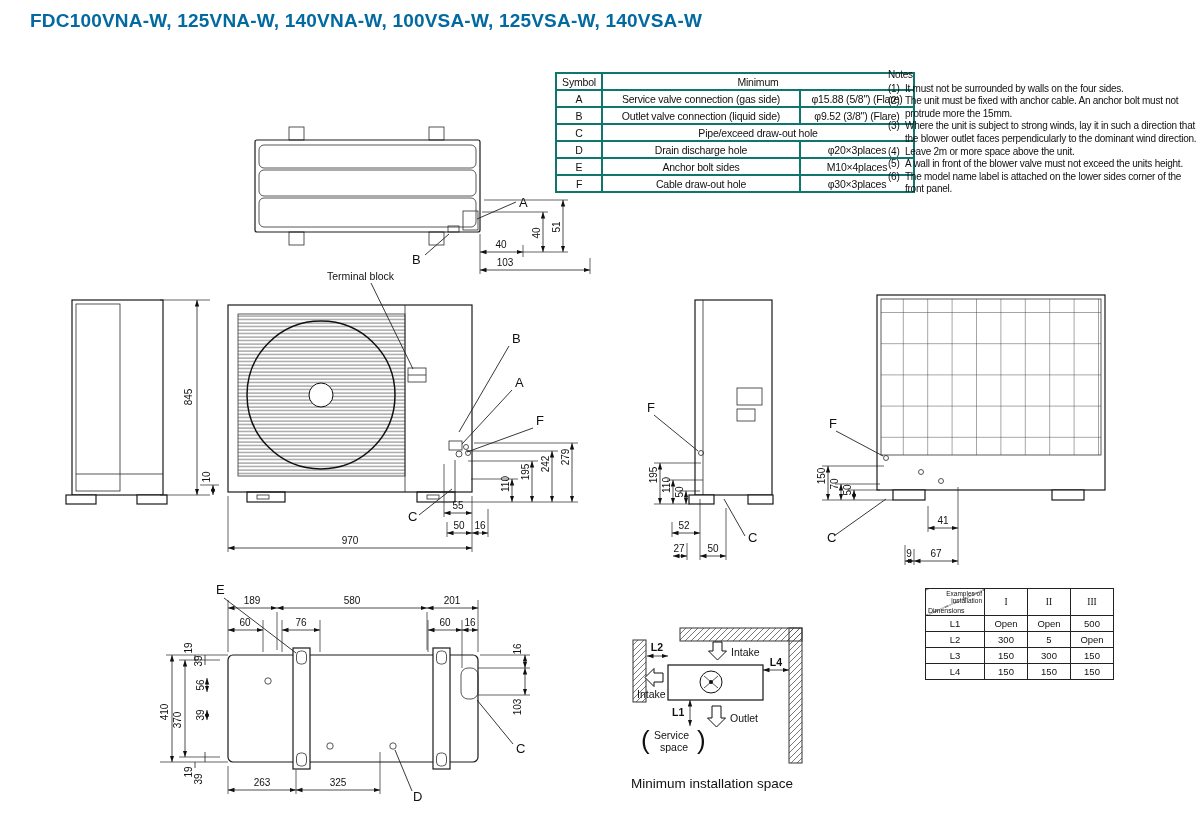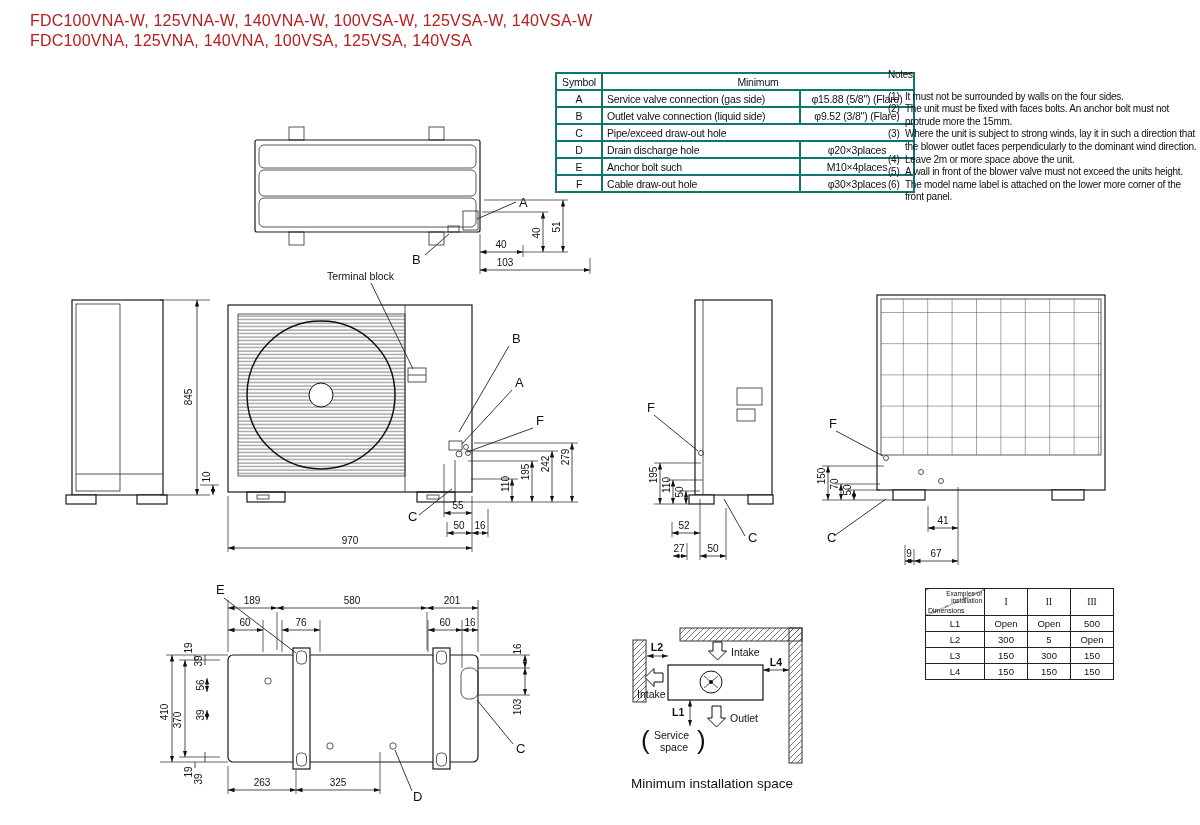--- a/index.html
+++ b/index.html
@@ -1,56 +1,55 @@
 <!DOCTYPE html>
 <html><head>
 <meta charset="utf-8">
 <style>
   html,body{margin:0;padding:0;background:#fff;}
   .sheet{position:relative;width:1200px;height:825px;background:#fff;overflow:hidden;font-family:"Liberation Sans",sans-serif;}
-  .title{position:absolute;left:30px;top:11px;font-size:16px;font-weight:normal;color:#b91c1c;line-height:20px;letter-spacing:.2px;}
+  .title{position:absolute;left:30px;top:11px;font-size:19px;font-weight:bold;color:#0369a1;line-height:20px;letter-spacing:.2px;}
   svg.draw{position:absolute;left:0;top:0;}
   svg.draw text{font-family:"Liberation Sans",sans-serif;fill:#111;}
   .dimt{font-size:10px;}
   .lbl{font-size:13px;}
   .lbl2{font-size:10.5px;font-weight:bold;}
   .smt{font-size:10.5px;}
   .cap{font-size:13.5px;fill:#3d3d3d;}
   .body{fill:none;stroke:#1a1a1a;stroke-width:1.2;}
   .bodyf{fill:#fff;stroke:#1a1a1a;stroke-width:1.2;}
   .det{fill:none;stroke:#2b2b2b;stroke-width:.8;}
   .dim{stroke:#222;stroke-width:.8;fill:none;}
   .ext{stroke:#222;stroke-width:.7;fill:none;}
   .ldr{stroke:#222;stroke-width:.9;fill:none;}
   .symtab{position:absolute;left:555px;top:72px;border-collapse:collapse;color:#111;}
   .symtab td,.symtab th{border:2px solid #0f766e;font-weight:normal;font-size:10.5px;padding:0 4px;height:15px;letter-spacing:-.2px;white-space:nowrap;}
   .symtab .c-sym{width:36px;text-align:center;}
-  .symtab .c-desc{width:188px;text-align:left;}
+  .symtab .c-desc{width:188px;text-align:center;}
   .symtab .c-spec{width:104px;text-align:center;}
   .notes{position:absolute;left:888px;top:69px;width:310px;font-size:10px;line-height:12.6px;color:#111;letter-spacing:-.25px;}
-  .notes .nh{margin-bottom:9px;}
+  .notes .nh{margin-bottom:1px;}
   .note{display:flex;}
   .note .nnum{flex:0 0 17px;}
   .note .ntext{flex:1;}
   .insttab{position:absolute;left:925px;top:588px;border-collapse:collapse;color:#111;}
   .insttab td{border:1px solid #222;font-size:9.5px;text-align:center;padding:0 2px;height:15px;}
   .insttab .corner{width:54px;height:26px;padding:0;position:relative;background:linear-gradient(to bottom right,transparent 49.4%,#222 49.4%,#222 50.6%,transparent 50.6%);}
   .insttab .corner .ct{position:absolute;top:1px;right:2px;font-size:6.5px;line-height:7px;text-align:right;width:42px;}
   .insttab .corner .cb{position:absolute;bottom:1px;left:2px;font-size:7px;}
   .insttab .roman{font-family:"Liberation Serif",serif;width:38px;}
   .insttab .dimcol{width:54px;}
 </style>
 </head>
 <body>
 
 <div class="sheet">
 
   <div class="title">
     <div>FDC100VNA-W, 125VNA-W, 140VNA-W, 100VSA-W, 125VSA-W, 140VSA-W</div>
-    <div>FDC100VNA, 125VNA, 140VNA, 100VSA, 125VSA, 140VSA</div>
   </div>
 
   <table class="symtab">
     <tbody>
       <tr>
         <th class="c-sym">Symbol</th>
         <th colspan="2">Minimum</th>
       </tr>
       <tr>
         <td class="c-sym">A</td>
@@ -66,56 +65,56 @@
         <td class="c-sym">C</td>
         <td class="c-desc" colspan="2">Pipe/exceed draw-out hole</td>
       </tr>
       <tr>
         <td class="c-sym">D</td>
         <td class="c-desc">Drain discharge hole</td>
         <td class="c-spec">φ20×3places</td>
       </tr>
       <tr>
         <td class="c-sym">E</td>
-        <td class="c-desc">Anchor bolt such</td>
+        <td class="c-desc">Anchor bolt sides</td>
         <td class="c-spec">M10×4places</td>
       </tr>
       <tr>
         <td class="c-sym">F</td>
         <td class="c-desc">Cable draw-out hole</td>
         <td class="c-spec">φ30×3places</td>
       </tr>
     </tbody>
   </table>
 
   <div class="notes">
     <div class="nh">Notes</div>
     <div class="note">
       <span class="nnum">(1)</span>
       <span class="ntext">It must not be surrounded by walls on the four sides.</span>
     </div>
     <div class="note">
       <span class="nnum">(2)</span>
-      <span class="ntext">The unit must be fixed with faces bolts. An anchor bolt must not protrude more the 15mm.</span>
+      <span class="ntext">The unit must be fixed with anchor cable. An anchor bolt must not protrude more the 15mm.</span>
     </div>
     <div class="note">
       <span class="nnum">(3)</span>
       <span class="ntext">Where the unit is subject to strong winds, lay it in such a direction that the blower outlet faces perpendicularly to the dominant wind direction.</span>
     </div>
     <div class="note">
       <span class="nnum">(4)</span>
       <span class="ntext">Leave 2m or more space above the unit.</span>
     </div>
     <div class="note">
       <span class="nnum">(5)</span>
       <span class="ntext">A wall in front of the blower valve must not exceed the units height.</span>
     </div>
     <div class="note">
       <span class="nnum">(6)</span>
-      <span class="ntext">The model name label is attached on the lower more corner of the front panel.</span>
+      <span class="ntext">The model name label is attached on the lower sides corner of the front panel.</span>
     </div>
   </div>
 
   <table class="insttab">
     <tbody>
       <tr>
         <td class="corner">
           <span class="ct">Examples of installation</span>
           <span class="cb">Dimensions</span>
         </td>

